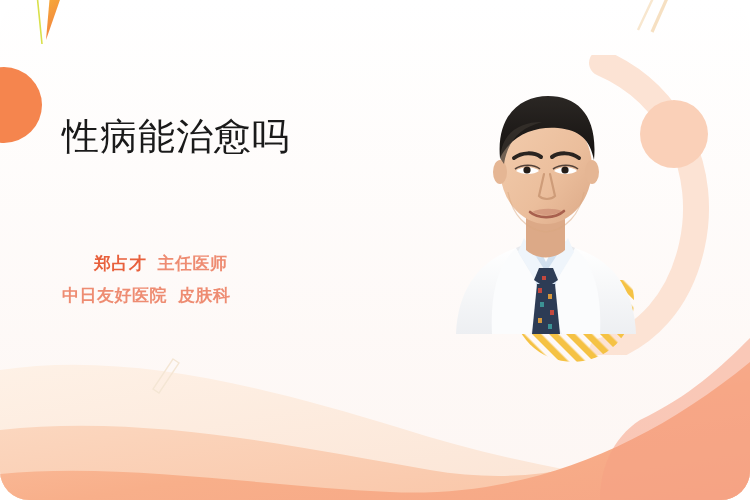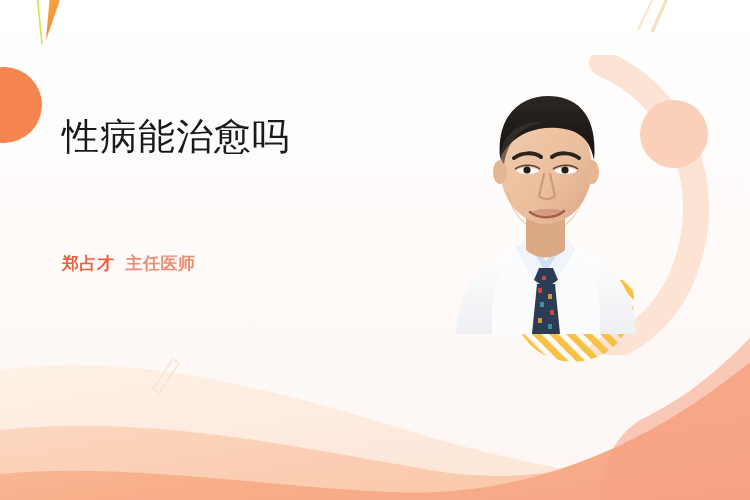--- a/index.html
+++ b/index.html
@@ -7,20 +7,21 @@
     padding: 0;
     background: #ffffff;
   }
   #banner {
     position: relative;
     width: 750px;
     height: 500px;
     overflow: hidden;
     background: #ffffff;
     font-family: "Liberation Sans", "DejaVu Sans", sans-serif;
+    border-radius: 29px;
   }
   .layer { position: absolute; }
 
   
   #bg-waves { left: 0; top: 0; width: 750px; height: 500px; }
 
   
   #orange-circle {
     left: -34px; top: 67px;
     width: 76px; height: 76px;
@@ -61,20 +62,21 @@
   #credentials {
     left: 62px; top: 248px;
     white-space: nowrap;
     line-height: 1.9;
   }
   .cred-line { font-size: 17px; }
   .doc-name {
     color: #E8603C;
     font-weight: bold;
     letter-spacing: 0.5px;
+    margin-left: 32px;
   }
   .doc-role {
     color: #EE8C72;
     font-weight: bold;
     letter-spacing: 0.5px;
   }
   .sp { display: inline-block; width: 11px; }
 </style>
 </head>
 <body>
@@ -228,15 +230,18 @@
 
     <path d="M70 120 C 74 142, 88 158, 108 160 C 128 158, 142 142, 146 120" fill="none" stroke="#D9A780" stroke-width="1.2" opacity="0.5"></path>
   </svg>
 
   <div id="title" class="layer">性病能治愈吗</div>
 
   <div id="credentials" class="layer">
     <div class="cred-line">
       <span class="doc-name">郑占才</span><span class="sp"></span><span class="doc-role">主任医师</span>
     </div>
+    <div class="cred-line">
+      <span class="doc-role">中日友好医院</span><span class="sp"></span><span class="doc-role">皮肤科</span>
+    </div>
   </div>
 
 </div>
 
 </body></html>

